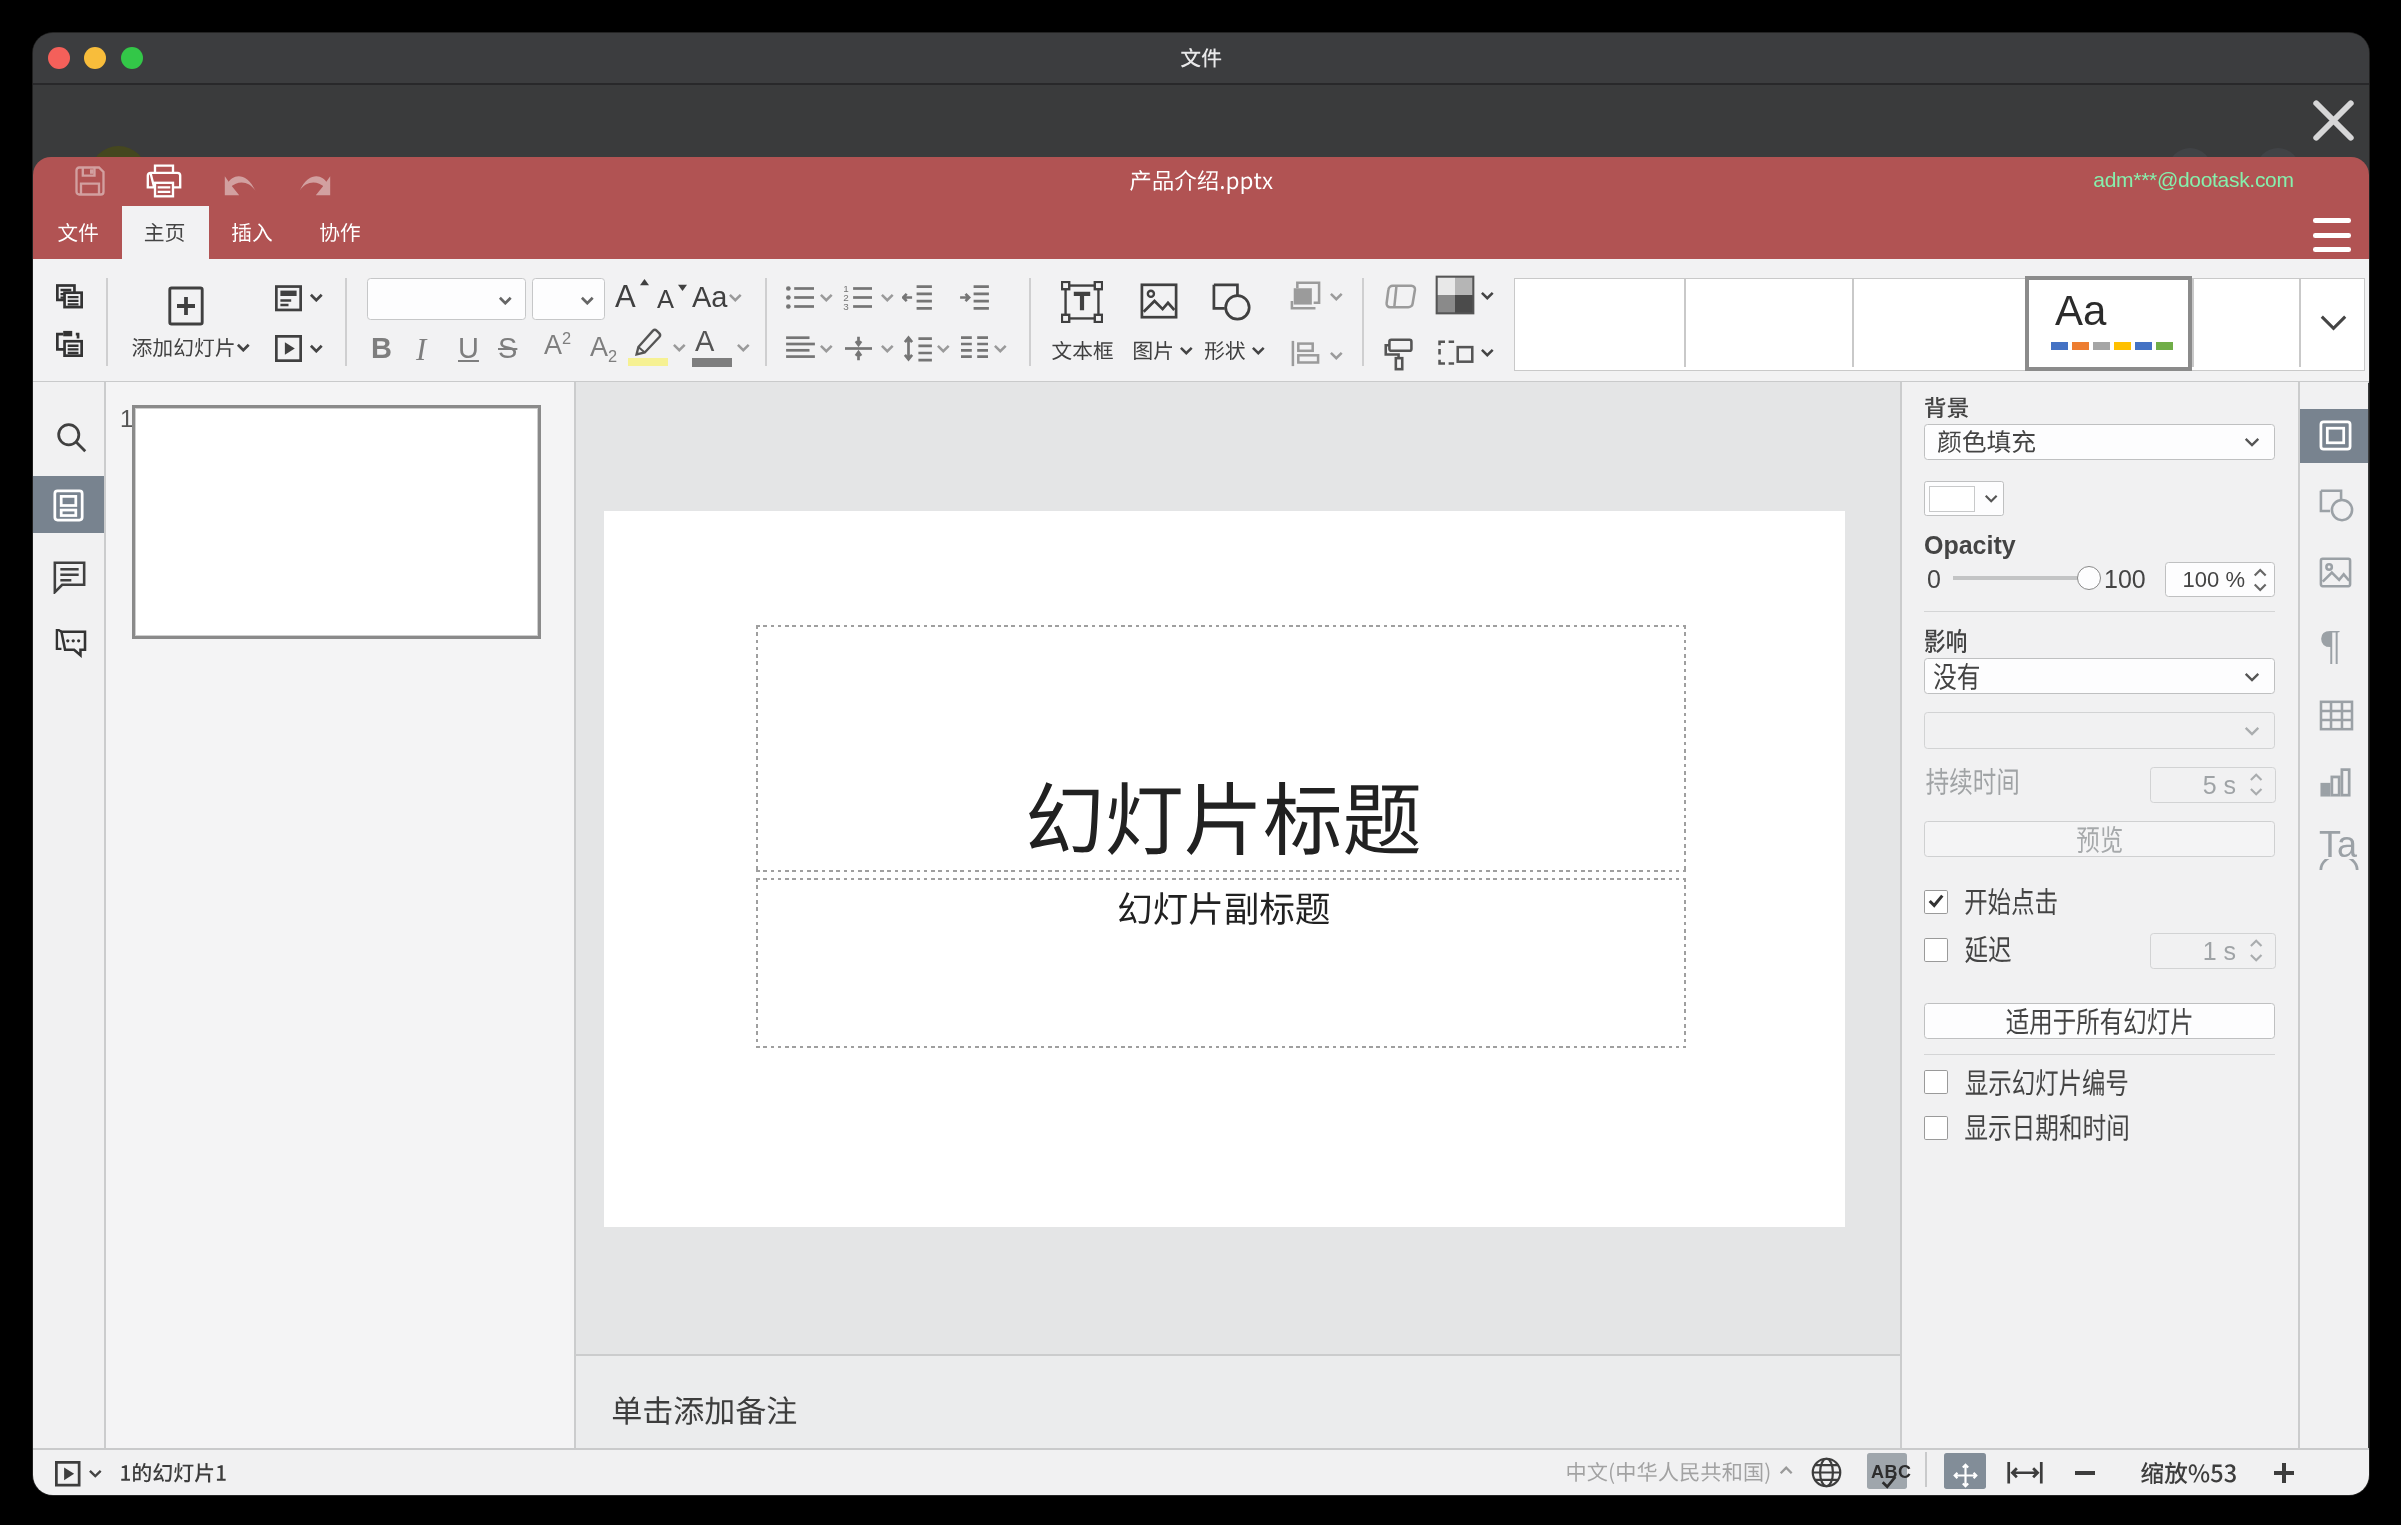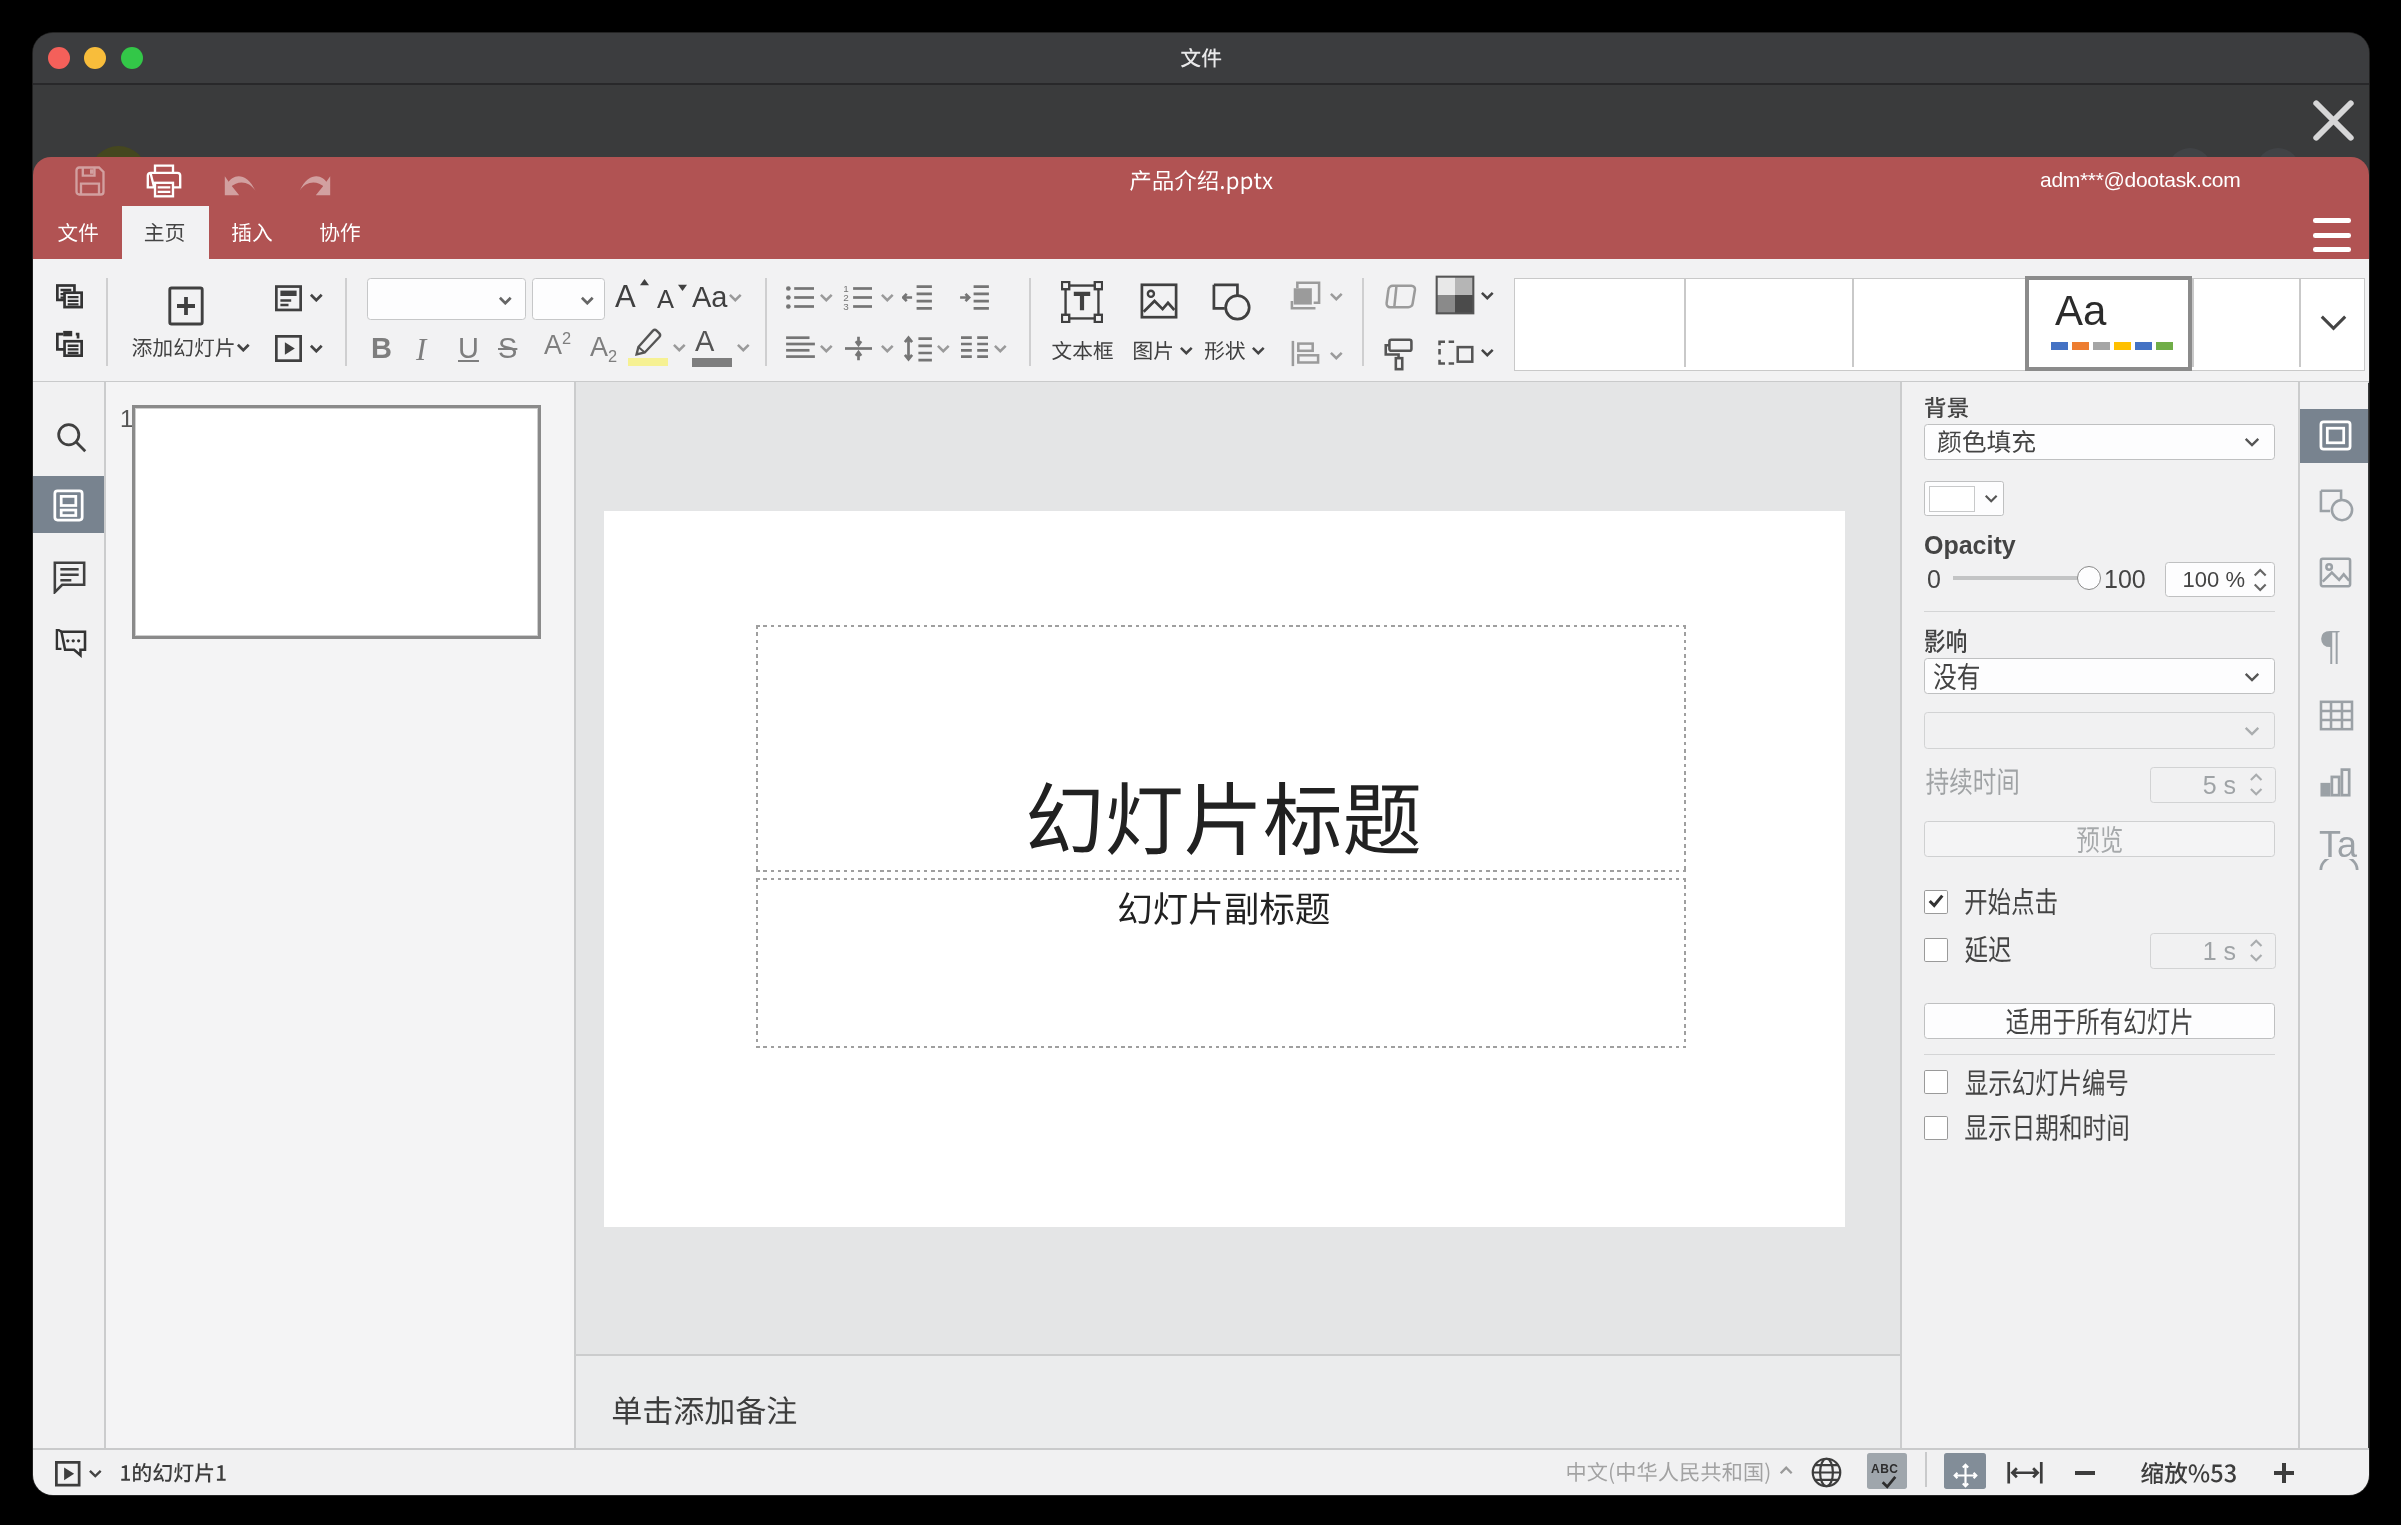--- a/index.html
+++ b/index.html
@@ -38,21 +38,21 @@
 <path d="M4 7 L4 28 L20 28 L11.5 17.5 Z"></path>
 <path d="M7 15 C13 4 28 2 38 23 C31 12 19 11 10 19 Z"></path>
     </svg>
 <svg style="position:absolute;left:261px;top:137px" width="40" height="27" viewBox="0 0 44 30" fill="#d2a0a0">
 <path d="M40 7 L40 28 L24 28 L32.5 17.5 Z"></path>
 <path d="M37 15 C31 4 16 2 6 23 C13 12 25 11 34 19 Z"></path>
     </svg>
 <div style="position:absolute;left:1095px;top:136px;"><svg width="147" height="26" viewBox="-0.1 -22.2 160.6 28.9">
         <path fill="#ffffff" d="M6.6 -15.3C7.4 -14.2 8.3 -12.7 8.7 -11.7L10.4 -12.4C10 -13.4 9 -14.9 8.2 -16ZM17.2 -15.9C16.8 -14.6 15.9 -12.8 15.2 -11.6H3.1V-8.2C3.1 -5.5 2.9 -1.8 0.9 0.9C1.3 1.1 2.1 1.8 2.4 2.2C4.6 -0.8 5.1 -5.2 5.1 -8.1V-9.8H23.2V-11.6H17.1C17.8 -12.7 18.6 -14 19.2 -15.2ZM10.6 -20.5C11.2 -19.8 11.8 -18.8 12.2 -18H2.8V-16.2H22.6V-18H14.3L14.4 -18C14 -18.9 13.2 -20.1 12.5 -21Z M32.5 -18.2H42.5V-13.4H32.5ZM30.7 -19.9V-11.6H44.5V-19.9ZM27.1 -8.9V2H28.9V0.7H34.1V1.8H36V-8.9ZM28.9 -1.2V-7.2H34.1V-1.2ZM38.7 -8.9V2H40.5V0.7H46.2V1.9H48.1V-8.9ZM40.5 -1.2V-7.2H46.2V-1.2Z M66.3 -11.2V2.1H68.3V-11.2ZM56.9 -11.1V-7.9C56.9 -5.1 56.5 -1.8 51.8 0.7C52.2 1 53 1.6 53.3 2C58.3 -0.7 58.9 -4.5 58.9 -7.9V-11.1ZM62.5 -21.2C60.2 -17.3 55.5 -13.5 50.7 -11.9C51.1 -11.5 51.6 -10.7 51.9 -10.2C55.9 -11.7 59.8 -14.7 62.5 -18.1C65.1 -14.7 69.1 -11.8 73.1 -10.5C73.4 -11 74 -11.8 74.4 -12.2C70.2 -13.4 65.9 -16.4 63.6 -19.5L64 -20.2Z M76 -1.3 76.4 0.5C78.8 -0.2 82 -1 85.2 -1.7L85 -3.3C81.7 -2.5 78.3 -1.8 76 -1.3ZM76.5 -10.6C76.9 -10.8 77.5 -10.9 81 -11.4C79.7 -9.7 78.6 -8.3 78.1 -7.9C77.3 -7 76.7 -6.3 76.1 -6.2C76.3 -5.8 76.6 -4.9 76.7 -4.5C77.2 -4.9 78.2 -5.1 85.2 -6.5C85.2 -6.9 85.2 -7.6 85.2 -8.1L79.5 -7C81.5 -9.2 83.5 -11.9 85.2 -14.7L83.7 -15.6C83.2 -14.7 82.7 -13.8 82.1 -13L78.4 -12.6C80 -14.8 81.5 -17.5 82.7 -20.1L81 -20.9C79.9 -17.9 78 -14.7 77.4 -13.9C76.8 -13 76.4 -12.4 75.9 -12.3C76.1 -11.9 76.4 -11 76.5 -10.6ZM86.4 -8.3V2H88.2V0.8H95.9V1.9H97.8V-8.3ZM88.2 -1V-6.6H95.9V-1ZM85.5 -19.8V-18.1H89.7C89.2 -15 88.2 -12.2 84.6 -10.7C85 -10.4 85.5 -9.7 85.8 -9.3C89.7 -11.1 91 -14.3 91.5 -18.1H96.3C96 -13.9 95.8 -12.3 95.4 -11.8C95.2 -11.6 95 -11.6 94.6 -11.6C94.2 -11.6 93.1 -11.6 92 -11.7C92.3 -11.2 92.5 -10.5 92.5 -9.9C93.7 -9.9 94.8 -9.9 95.4 -9.9C96 -10 96.5 -10.2 96.9 -10.6C97.5 -11.4 97.8 -13.5 98.1 -19C98.2 -19.2 98.2 -19.8 98.2 -19.8Z M103.5 0.3C104.4 0.3 105.1 -0.4 105.1 -1.4C105.1 -2.5 104.4 -3.2 103.5 -3.2C102.5 -3.2 101.8 -2.5 101.8 -1.4C101.8 -0.4 102.5 0.3 103.5 0.3Z M109.2 5.7H111.5V1.1L111.5 -1.2C112.7 -0.2 114 0.3 115.2 0.3C118.3 0.3 121.1 -2.4 121.1 -7C121.1 -11.2 119.2 -13.9 115.7 -13.9C114.2 -13.9 112.6 -13 111.4 -12H111.4L111.1 -13.6H109.2ZM114.9 -1.6C114 -1.6 112.8 -2 111.5 -3V-10.2C112.9 -11.4 114 -12 115.2 -12C117.8 -12 118.8 -10 118.8 -7C118.8 -3.6 117.1 -1.6 114.9 -1.6Z M124.8 5.7H127V1.1L127 -1.2C128.2 -0.2 129.5 0.3 130.7 0.3C133.8 0.3 136.6 -2.4 136.6 -7C136.6 -11.2 134.7 -13.9 131.2 -13.9C129.7 -13.9 128.1 -13 126.9 -12H126.9L126.6 -13.6H124.8ZM130.3 -1.6C129.4 -1.6 128.2 -2 127 -3V-10.2C128.3 -11.4 129.5 -12 130.7 -12C133.2 -12 134.2 -10 134.2 -7C134.2 -3.6 132.6 -1.6 130.3 -1.6Z M144.5 0.3C145.3 0.3 146.2 0.1 147 -0.2L146.6 -1.9C146.1 -1.7 145.5 -1.5 145 -1.5C143.4 -1.5 142.9 -2.5 142.9 -4.1V-11.7H146.6V-13.6H142.9V-17.4H141L140.8 -13.6L138.6 -13.5V-11.7H140.6V-4.2C140.6 -1.5 141.6 0.3 144.5 0.3Z M147.8 0H150.2L152 -3.2C152.4 -4 152.9 -4.8 153.3 -5.6H153.5C154 -4.8 154.5 -4 154.9 -3.2L156.9 0H159.4L155 -6.9L159.1 -13.6H156.7L155.1 -10.6C154.6 -9.8 154.2 -9.1 153.8 -8.3H153.7C153.3 -9.1 152.8 -9.8 152.4 -10.6L150.6 -13.6H148.1L152.2 -7.1Z"></path>
       </svg></div>
-<div style="position:absolute;left:2007px;top:135px;width:307px;text-align:left;font-size:21px;color:#ffffff;letter-spacing:-0.3px">adm***@dootask.com</div>
+<div style="position:absolute;left:2007px;top:135px;width:307px;text-align:center;font-size:21px;color:#86efac;letter-spacing:-0.3px">adm***@dootask.com</div>
 <div style="position:absolute;left:89px;top:173px;width:87px;height:53px;background:#f2f2f3"></div>
 <div style="position:absolute;left:24px;top:189px;"><svg width="42" height="21" viewBox="-0.2 -20.5 46.1 23.3">
         <path fill="#fff" d="M9.7 -18.9C10.4 -17.8 11.2 -16.3 11.4 -15.3L13.3 -15.9C13 -16.9 12.2 -18.4 11.5 -19.5ZM1.1 -15.3V-13.6H4.7C6.1 -10.1 7.9 -7.1 10.3 -4.6C7.8 -2.5 4.6 -0.9 0.8 0.2C1.2 0.6 1.7 1.4 1.9 1.8C5.8 0.6 8.9 -1.1 11.5 -3.4C14.1 -1.1 17.3 0.6 21 1.7C21.3 1.2 21.8 0.5 22.2 0.1C18.6 -0.8 15.4 -2.5 12.9 -4.6C15.2 -7 17 -9.9 18.3 -13.6H21.9V-15.3ZM11.6 -5.8C9.4 -8 7.7 -10.6 6.5 -13.6H16.4C15.2 -10.5 13.6 -7.9 11.6 -5.8Z M30.3 -7.8V-6.2H36.9V1.8H38.6V-6.2H44.9V-7.8H38.6V-12.9H43.9V-14.6H38.6V-19H36.9V-14.6H33.8C34.1 -15.6 34.4 -16.7 34.6 -17.8L32.9 -18.2C32.4 -15.2 31.4 -12.2 30.1 -10.3C30.5 -10.1 31.3 -9.7 31.6 -9.4C32.2 -10.4 32.8 -11.6 33.3 -12.9H36.9V-7.8ZM29.2 -19.2C27.9 -15.8 25.9 -12.3 23.7 -10.1C24 -9.7 24.5 -8.8 24.7 -8.3C25.5 -9.1 26.2 -10.1 26.8 -11V1.8H28.5V-13.7C29.4 -15.3 30.2 -17 30.8 -18.7Z"></path>
       </svg></div>
 <div style="position:absolute;left:111px;top:189px;"><svg width="41" height="21" viewBox="0.3 -20.2 45.2 23.1">
         <path fill="#444" d="M8.6 -18.3C10 -17.2 11.6 -15.8 12.5 -14.7H2.4V-13H10.6V-8H3.4V-6.3H10.6V-0.6H1.3V1.1H21.8V-0.6H12.4V-6.3H19.7V-8H12.4V-13H20.6V-14.7H13.2L14.3 -15.5C13.3 -16.6 11.5 -18.2 10 -19.2Z M33.7 -10.6V-6.5C33.7 -4 32.7 -1.3 24.1 0.4C24.5 0.8 25 1.5 25.2 1.8C34.2 -0.1 35.4 -3.3 35.4 -6.4V-10.6ZM35.5 -2.5C38.2 -1.3 41.7 0.6 43.4 1.9L44.4 0.5C42.6 -0.7 39.2 -2.6 36.5 -3.7ZM26.9 -13.7V-2.9H28.7V-12.1H40.5V-3H42.3V-13.7H34C34.4 -14.5 34.9 -15.5 35.3 -16.4H44.5V-18.1H24.7V-16.4H33.3C33.1 -15.5 32.6 -14.5 32.3 -13.7Z"></path>
       </svg></div>
 <div style="position:absolute;left:198px;top:189px;"><svg width="42" height="21" viewBox="-0.1 -20.3 46.3 23.2">
         <path fill="#fff" d="M16.8 -5.6V-4.1H19.5V-0.9H15.9V-12.3H21.8V-13.9H15.9V-16.8C17.7 -17.1 19.4 -17.4 20.7 -17.8L19.8 -19.2C17.3 -18.4 12.8 -17.9 9.2 -17.7C9.4 -17.3 9.6 -16.7 9.7 -16.3C11.2 -16.4 12.8 -16.5 14.4 -16.6V-13.9H8.4V-12.3H14.4V-0.9H10.6V-4.1H13.4V-5.6H10.6V-8.4C11.6 -8.6 12.6 -9 13.4 -9.3L12.6 -10.7C11.7 -10.3 10.3 -9.8 9.1 -9.4V1.8H10.6V0.7H19.5V1.9H21.1V-10H16.8V-8.5H19.5V-5.6ZM3.7 -19.3V-14.7H1.2V-13.1H3.7V-7.8L0.9 -7.1L1.3 -5.4L3.7 -6.1V-0.2C3.7 0.1 3.6 0.2 3.4 0.2C3.1 0.2 2.4 0.2 1.7 0.2C1.9 0.6 2.1 1.3 2.2 1.7C3.4 1.7 4.1 1.7 4.7 1.4C5.2 1.2 5.4 0.7 5.4 -0.2V-6.6L7.9 -7.4L7.7 -9L5.4 -8.3V-13.1H7.6V-14.7H5.4V-19.3Z M29.8 -17.4C31.3 -16.3 32.5 -15 33.5 -13.6C32 -7 29.1 -2.4 23.9 0.3C24.4 0.6 25.2 1.3 25.5 1.7C30.2 -1 33.1 -5.3 34.9 -11.3C37.4 -6.6 39.1 -1.3 44.3 1.6C44.4 1.1 44.9 0.1 45.2 -0.3C37.5 -4.9 38.2 -13.6 30.8 -18.8Z"></path>
       </svg></div>
@@ -498,21 +498,21 @@
       </svg></div>
 <svg style="position:absolute;left:1745px;top:1432px" width="16.4" height="11" viewBox="0 0 18 12">
       <path d="M3 9 L9 3 L15 9" stroke="#9a9a9a" stroke-width="2.6" fill="none"></path>
     </svg>
 <svg style="position:absolute;left:1777px;top:1423px" width="33" height="33" viewBox="0 0 36 36" fill="none" stroke="#3d3d3d" stroke-width="2.4">
 <circle cx="18" cy="18" r="15"></circle>
       <ellipse cx="18" cy="18" rx="7" ry="15"></ellipse>
       <path d="M3 18 h30 M5.5 10 h25 M5.5 26 h25"></path>
     </svg>
 <div style="position:absolute;left:1834px;top:1420px;width:40px;height:36px;background:#9fa6ac;border-radius:2.7px"></div>
-<div style="position:absolute;left:1838px;top:1430px;font-size:12px;font-weight:bold;color:#2d2d2d;letter-spacing:0.5px;line-height:1">ABC</div>
+<div style="position:absolute;left:1838px;top:1430px;font-size:18px;font-weight:bold;color:#2d2d2d;letter-spacing:0.5px;line-height:1">ABC</div>
 <svg style="position:absolute;left:1847px;top:1442px" width="18" height="14.6" viewBox="0 0 20 16">
       <path d="M3 8 L8 13 L17 2" stroke="#2d2d2d" stroke-width="3" fill="none"></path>
     </svg>
 <div style="position:absolute;left:1892px;top:1419px;width:1.8px;height:35px;background:#c9cacb"></div>
 <div style="position:absolute;left:1911px;top:1420px;width:42px;height:36px;background:#828d98;border-radius:2.7px"></div>
 <svg style="position:absolute;left:1919px;top:1429px" width="27" height="27" viewBox="0 0 30 30" stroke="#fff" fill="none" stroke-width="2.4">
 <path d="M15 3 v24 M3 15 h24 M12 6 l3-3 3 3 M12 24 l3 3 3-3 M6 12 l-3 3 3 3 M24 12 l3 3-3 3"></path>
     </svg>
 <svg style="position:absolute;left:1973px;top:1427px" width="38" height="25.5" viewBox="0 0 42 28" stroke="#3d3d3d" fill="none" stroke-width="3">
 <path d="M3 2 v24 M39 2 v24 M8 14 h26 M12 9 l-5 5 5 5 M30 9 l5 5-5 5"></path>

